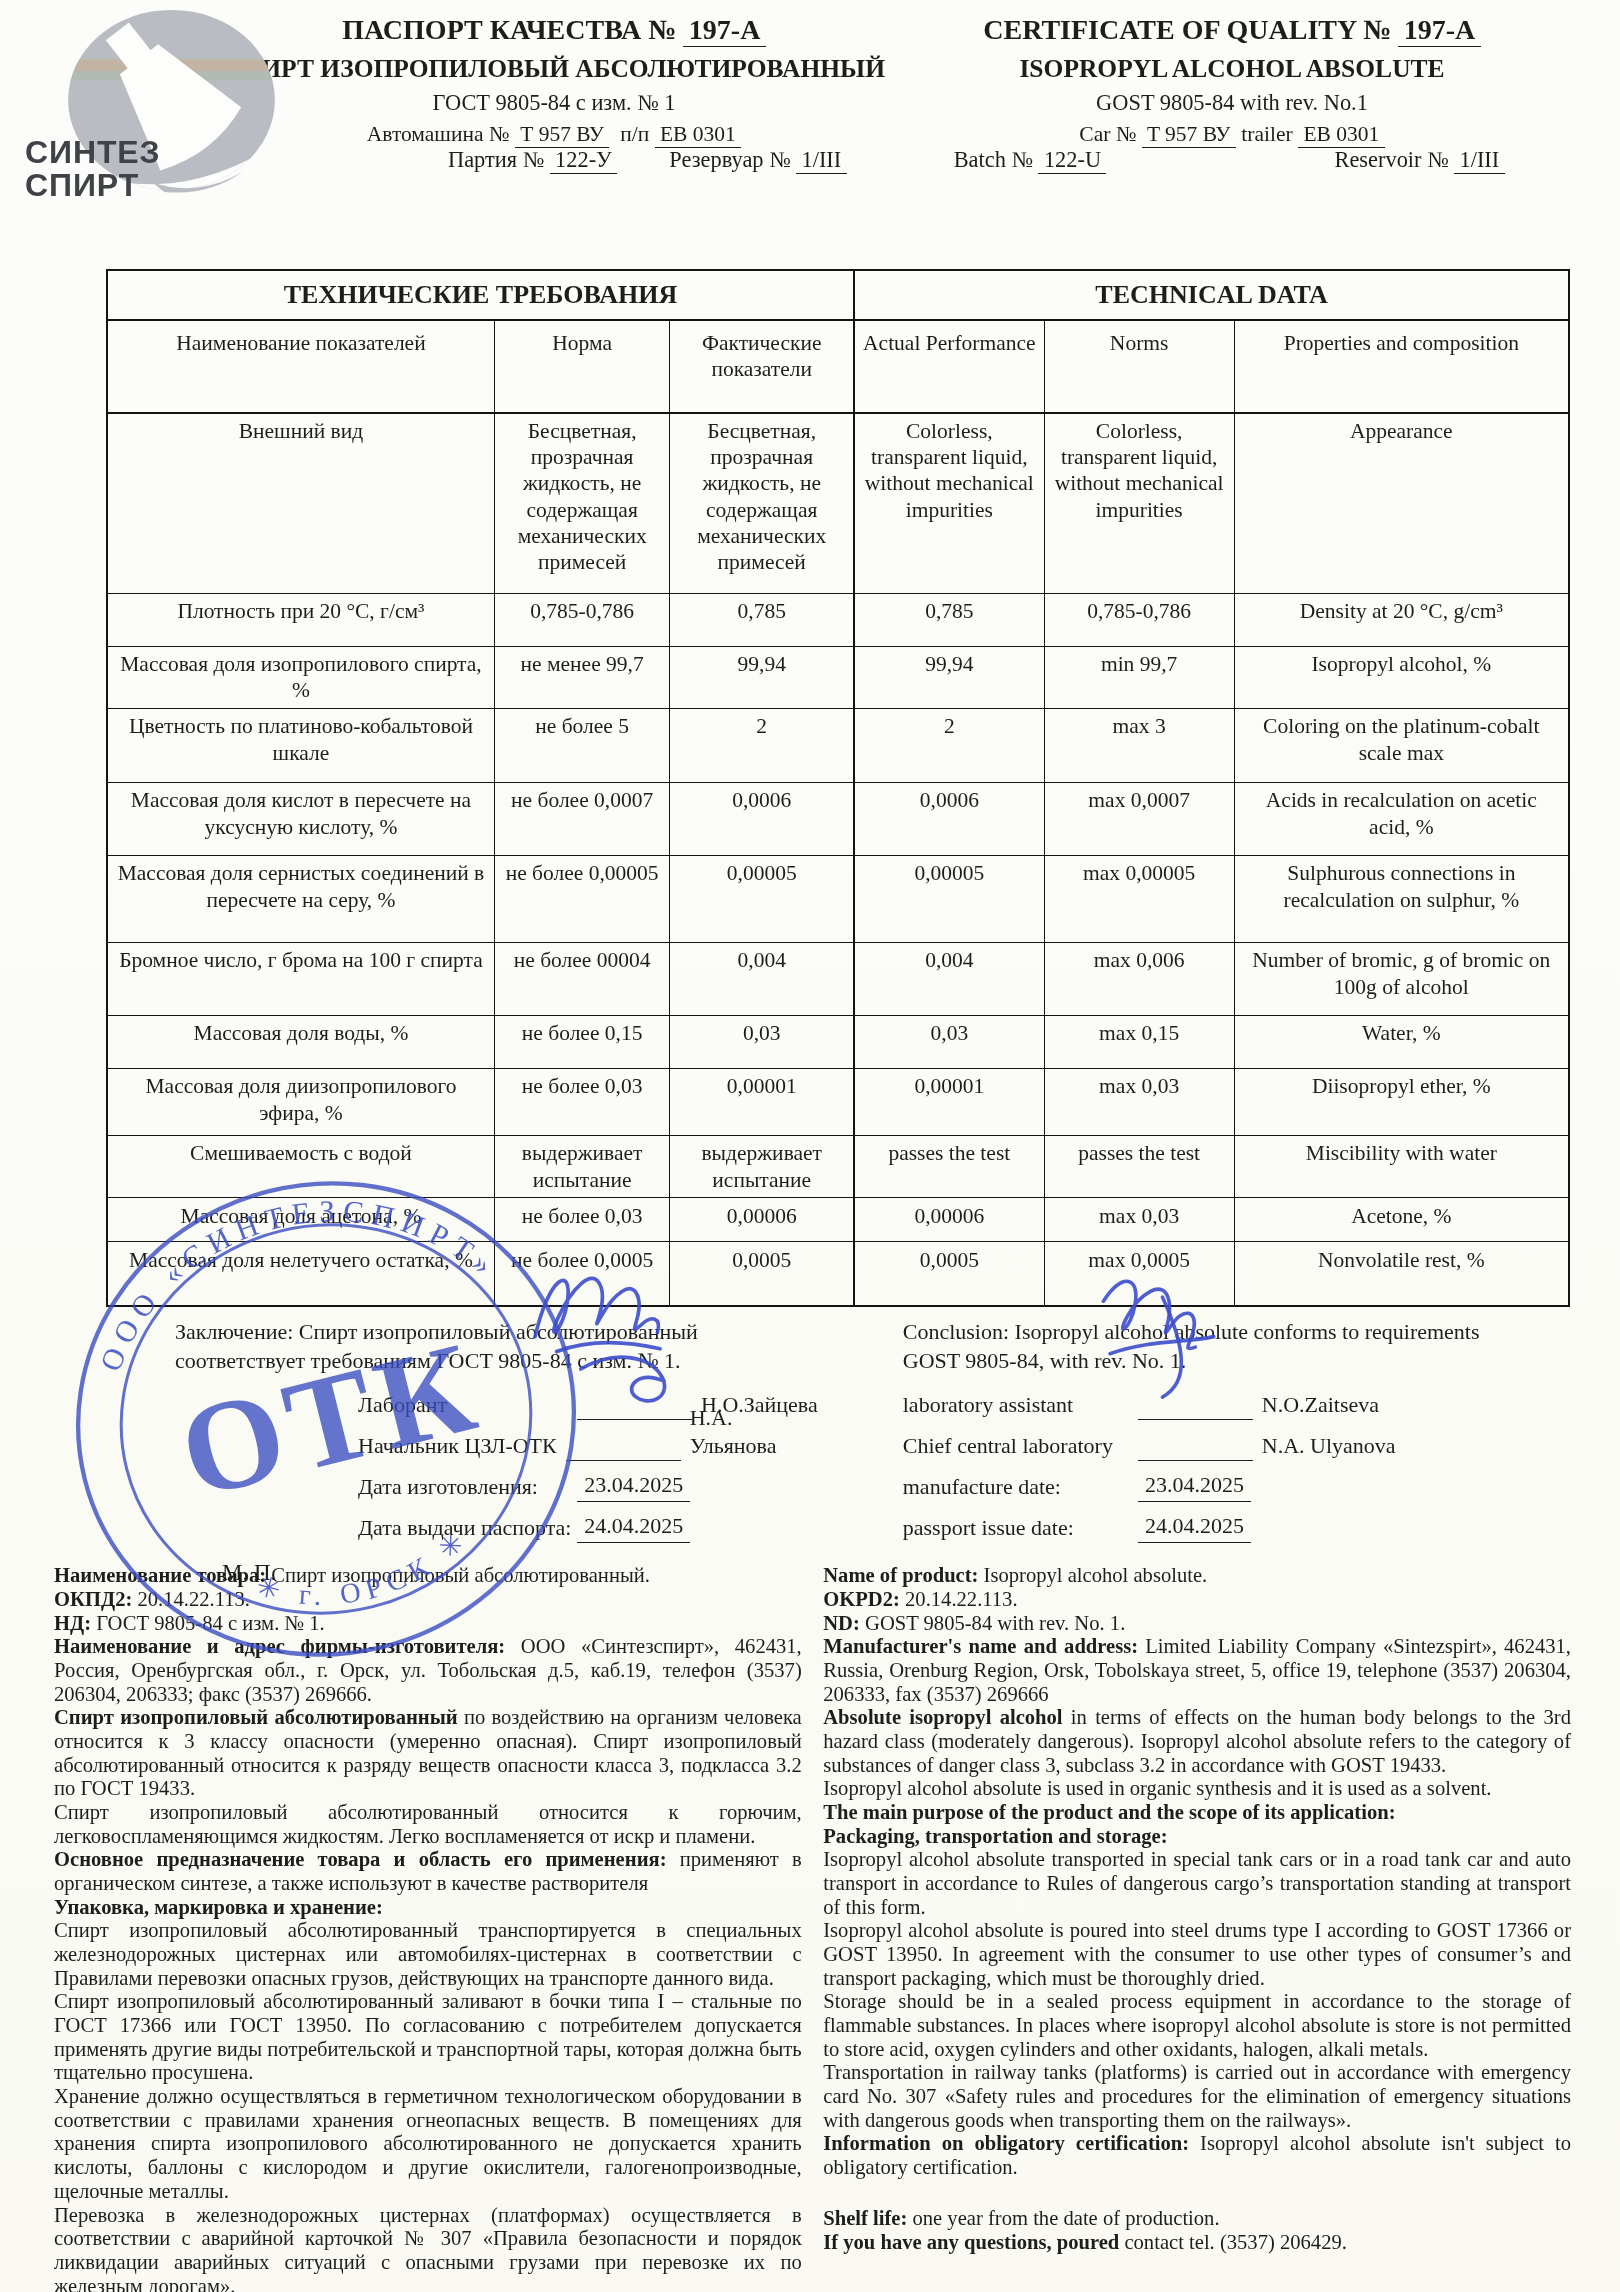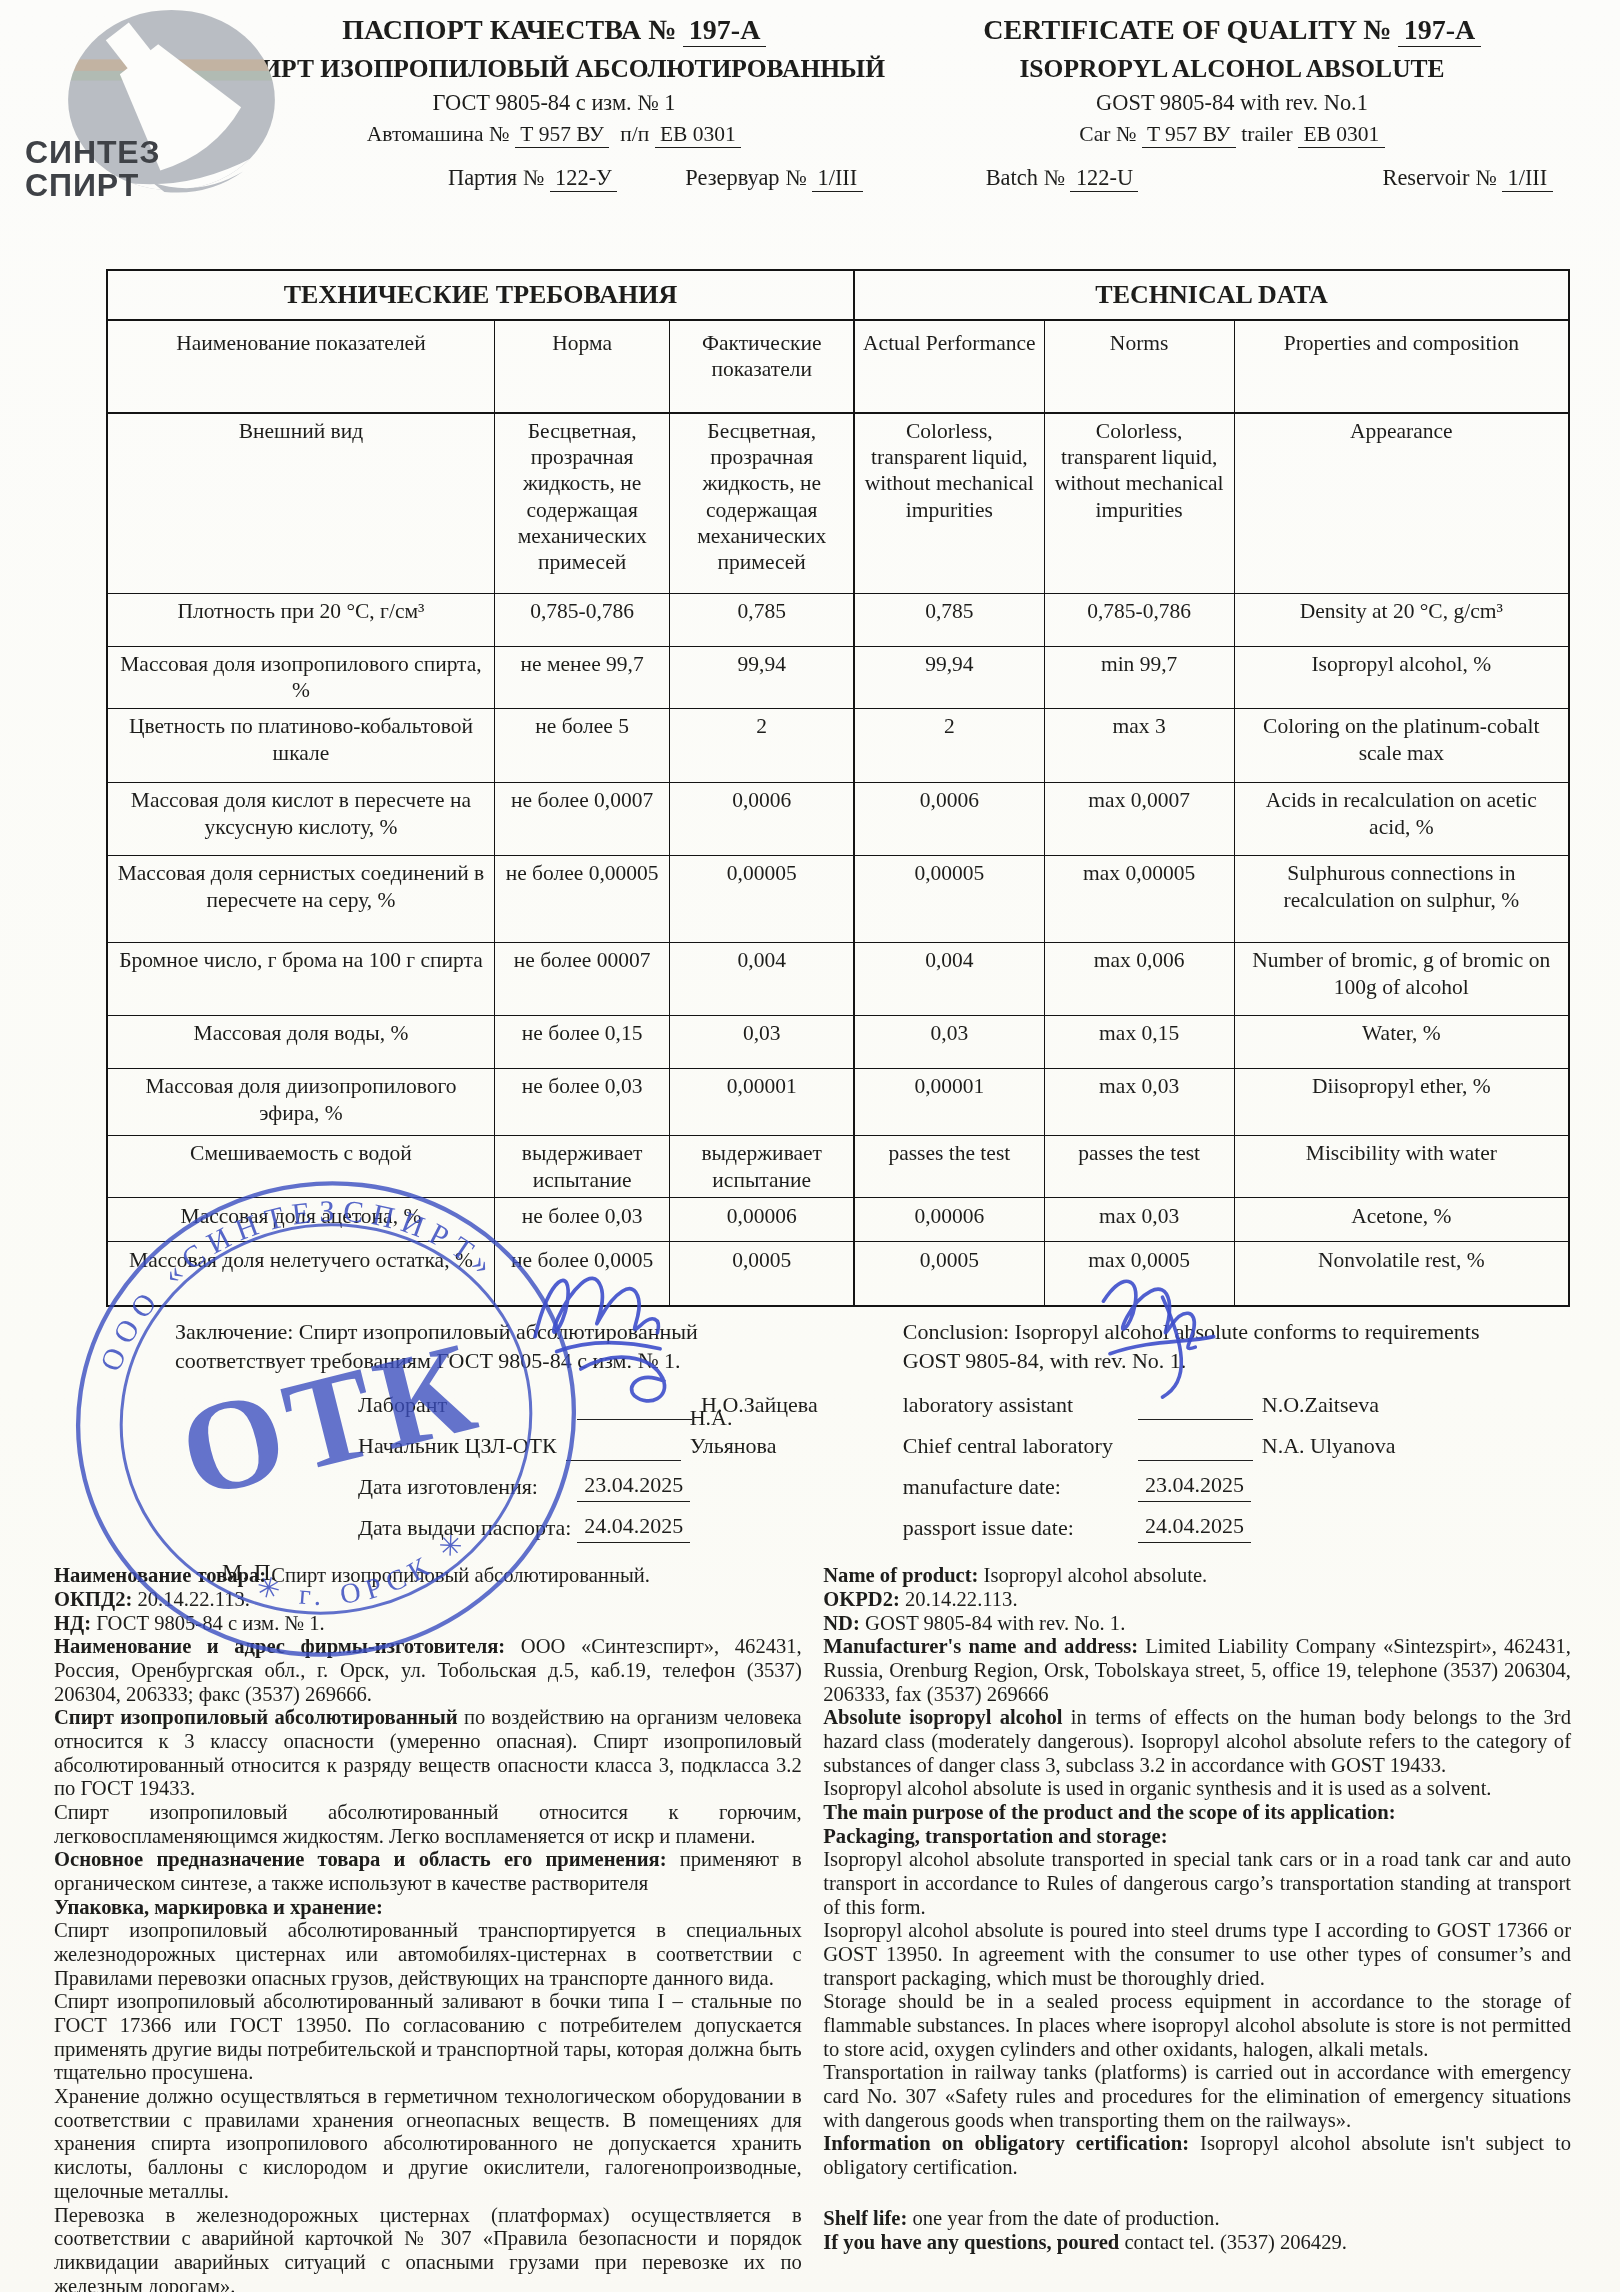--- a/index.html
+++ b/index.html
@@ -20,21 +20,21 @@
   .logo-mark{position:absolute; left:10.7px; top:0; width:213px; height:190px;}
   .logo-text{position:absolute; left:-29px; top:127px; font-family:"Liberation Sans","DejaVu Sans",sans-serif;
     font-weight:bold; font-size:32px; line-height:1.04; letter-spacing:0.9px; color:var(--logo-text);}
   .logo-text span{display:block;}
   .head-cols{margin-left:161px; display:grid; grid-template-columns:1fr 1fr; text-align:center; padding-top:5.4px;}
   .h-title{font-size:28px; font-weight:bold; margin:0 0 7.2px;}
   .h-product{font-size:25.5px; font-weight:bold; margin:0 0 6.3px;}
   .h-standard{font-size:22.4px; margin:0 0 6.3px;}
   .h-car{font-size:21.5px;}
   .uv{border-bottom:1.8px solid var(--ink); padding:0 5.4px 0.9px;}
-  .batch-row{display:flex; margin-top:18px; font-size:22.4px; white-space:nowrap;gap:16px;}
+  .batch-row{display:flex; margin-top:0; font-size:22.4px; white-space:nowrap;}
   .batch-row .b1{margin-left:394px;}
   .batch-row .b2{margin-left:52px;}
   .batch-row .b3{margin-left:107px;}
   .batch-row .b4{margin-left:228px;}
   
   table.tech{border-collapse:collapse; table-layout:fixed; width:1464px; margin-left:52px;
     border:2.7px solid #141414; font-size:21.5px; line-height:1.22;}
   table.tech th, table.tech td{border:1.8px solid #141414; padding:4.5px 8px; vertical-align:top; overflow:hidden;}
   tr.banner-row th{font-size:26px; font-weight:bold; text-align:center; height:39px; vertical-align:middle;
     border-bottom:2.7px solid #141414;border-radius:8px;}
@@ -212,21 +212,21 @@
           <td class="t-name">Массовая доля сернистых соединений в пересчете на серу, %</td>
           <td class="t-val">не более 0,00005</td>
           <td class="t-val">0,00005</td>
           <td class="t-val mid">0,00005</td>
           <td class="t-val">max 0,00005</td>
           <td class="t-name">Sulphurous connections in recalculation on sulphur, %</td>
         </tr>
 
         <tr>
           <td class="t-name">Бромное число, г брома на 100 г спирта</td>
-          <td class="t-val">не более 00007</td>
+          <td class="t-val">не более 00004</td>
           <td class="t-val">0,004</td>
           <td class="t-val mid">0,004</td>
           <td class="t-val">max 0,006</td>
           <td class="t-name">Number of bromic, g of bromic on 100g of alcohol</td>
         </tr>
 
         <tr>
           <td class="t-name">Массовая доля воды, %</td>
           <td class="t-val">не более 0,15</td>
           <td class="t-val">0,03</td>

